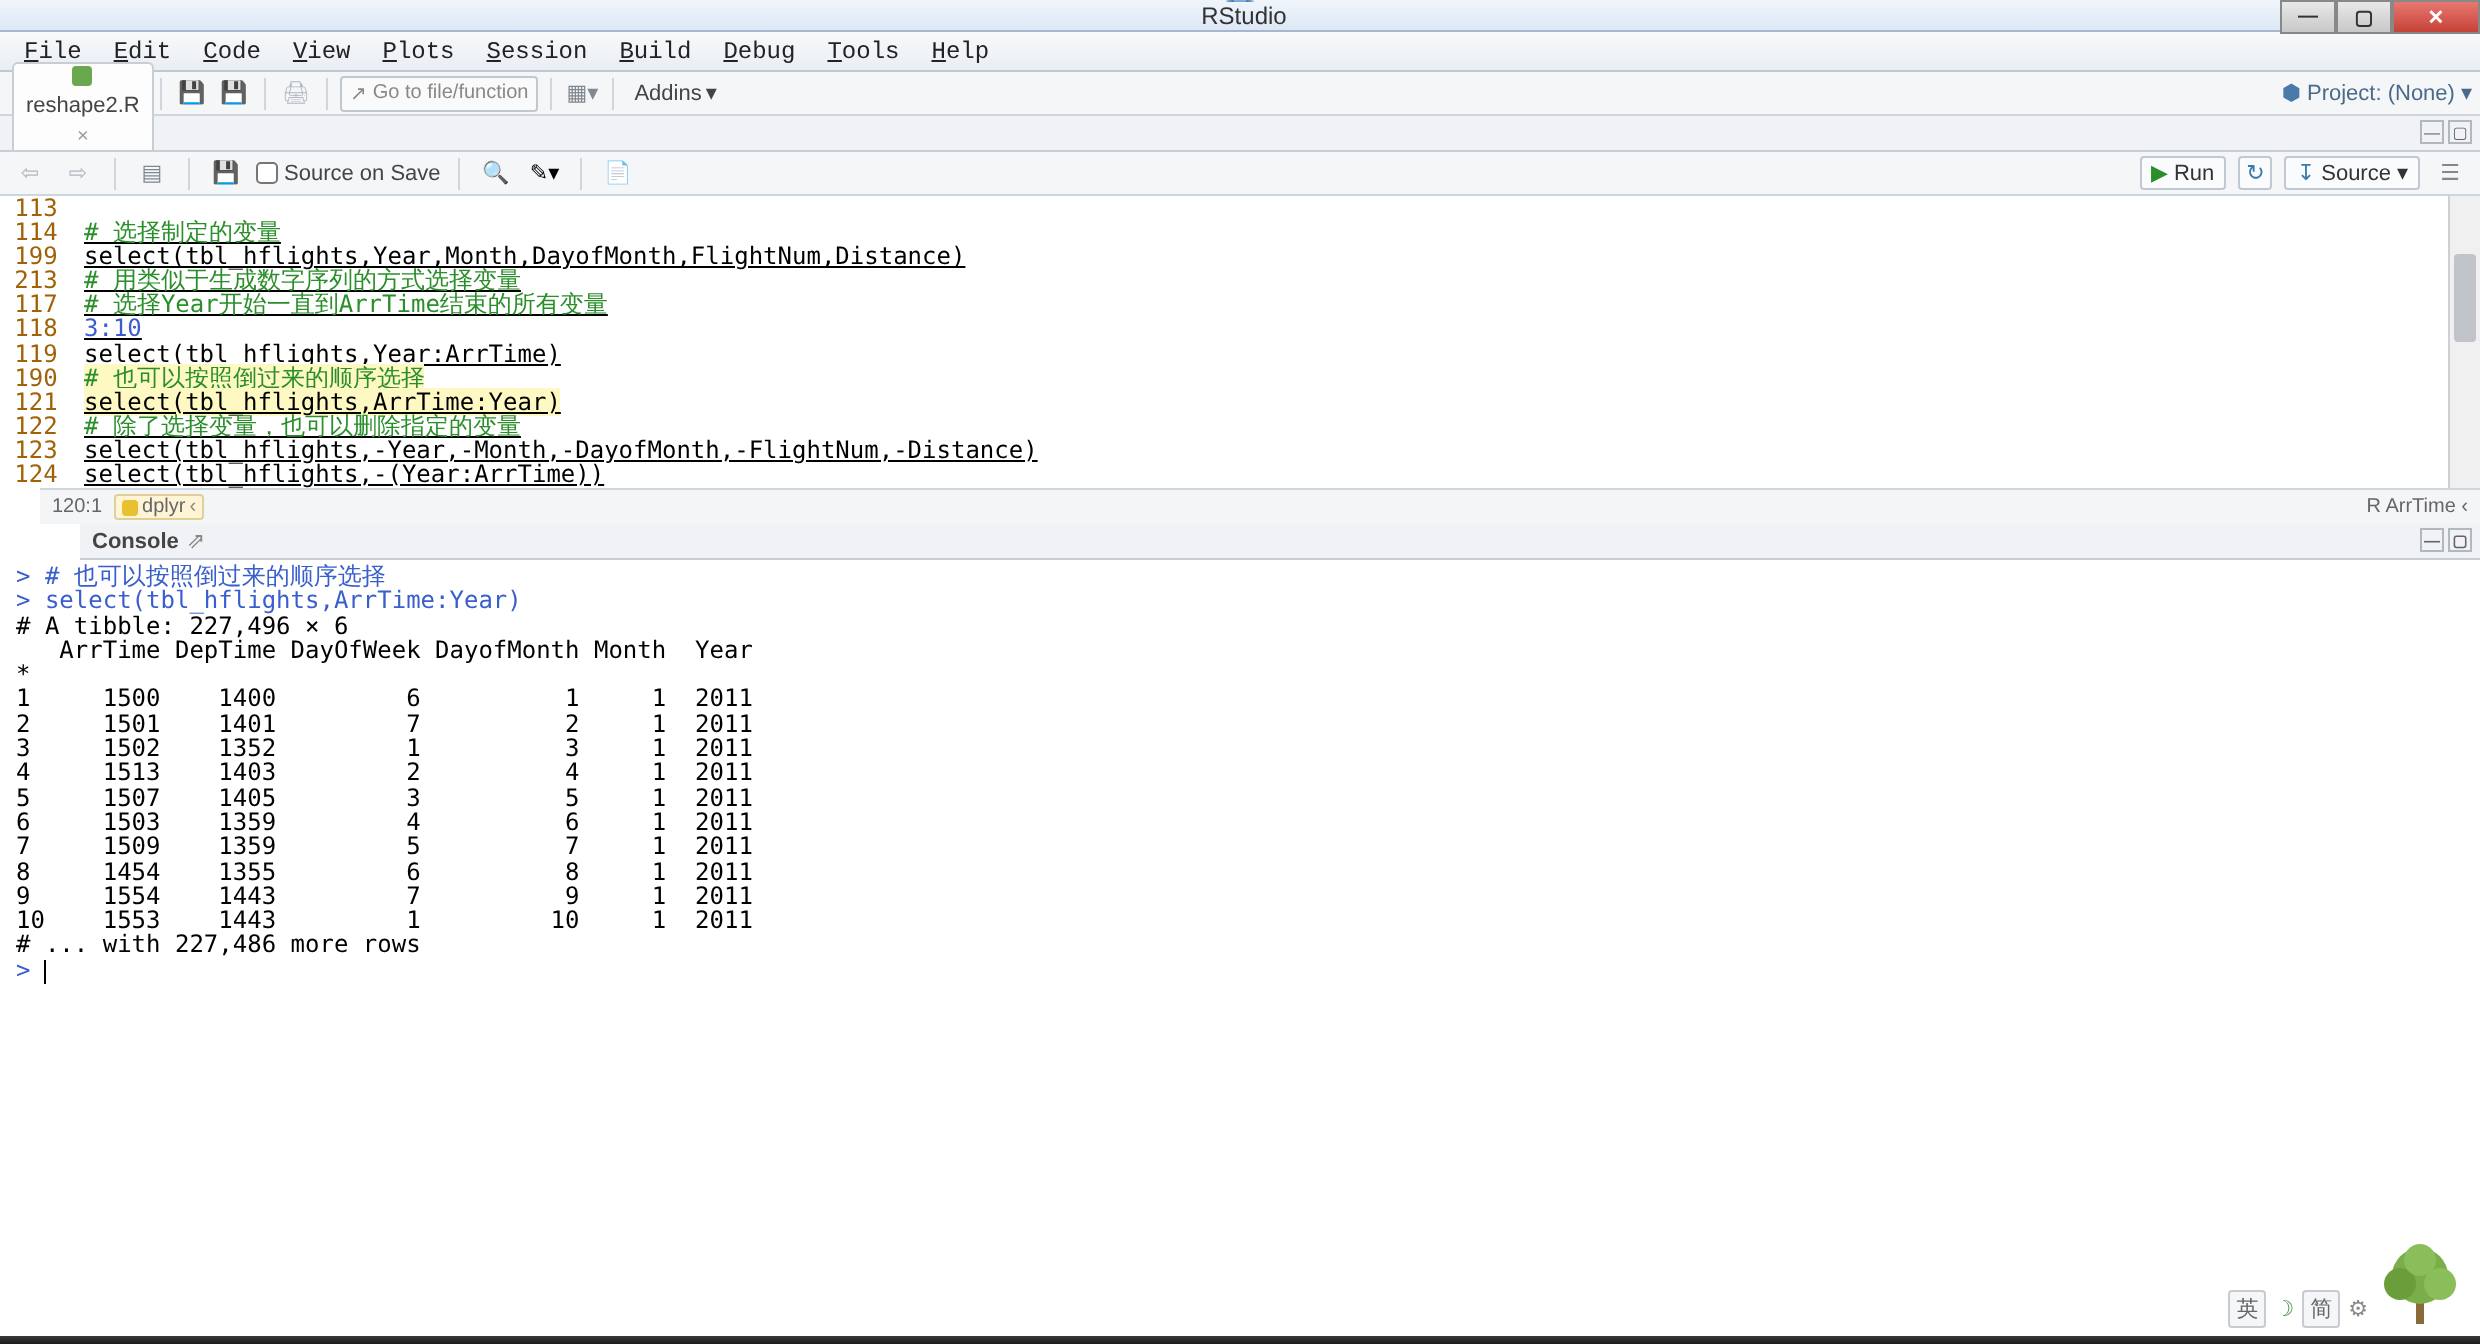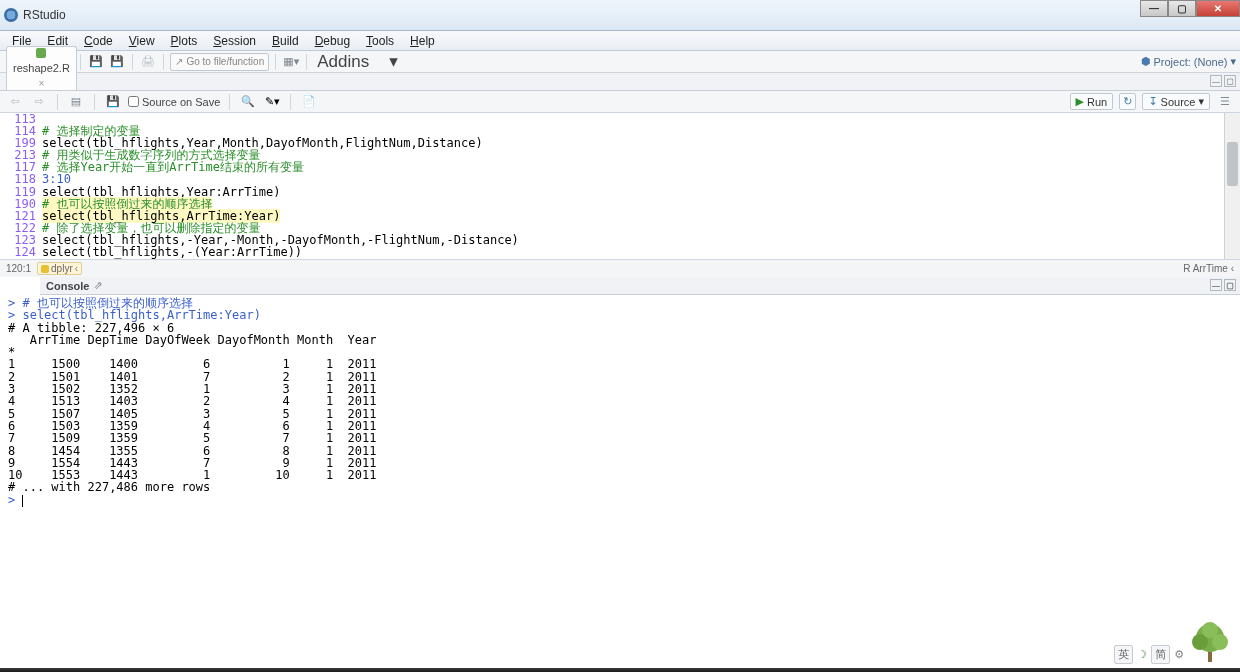--- a/index.html
+++ b/index.html
@@ -1,53 +1,53 @@
 <!DOCTYPE html>
 <html><head>
 <meta charset="utf-8">
 <style>
 * { margin: 0; padding: 0; box-sizing: border-box; }
 body { font-family: "Segoe UI", Tahoma, sans-serif; font-size: 12px; background: #fff; width: 1240px; height: 672px; overflow: hidden; position: relative; }
-.titlebar { height: 31px; background: linear-gradient(#f0f5fb,#dce8f5); display: flex; align-items: center; padding-left: 4px; border-bottom: 1px solid #a8b8cc; }
+.titlebar { height: 16px; background: linear-gradient(#f0f5fb,#dce8f5); display: flex; align-items: center; padding-left: 4px; border-bottom: 1px solid #a8b8cc; flex-direction: column; }
 .titlebar .logo { width: 14px; height: 14px; background: radial-gradient(circle,#75aadb 45%,#3b6ea5 46%); border-radius: 50%; margin-right: 5px; }
 .titlebar .title { font-size: 12px; color: #333; }
 .winbtns { position: absolute; top: 0; right: 0; display: flex; }
 .winbtn { width: 28px; height: 17px; display: flex; align-items: center; justify-content: center; background: linear-gradient(#e8e8e8,#c8c8c8); border: 1px solid #888; font-size: 10px; font-weight: bold; color: #333; }
 .winbtn.close { background: linear-gradient(#e87870,#c54238); color: #fff; width: 44px; }
 .menubar { height: 20px; background: linear-gradient(#f8f9fb,#e9eef4); display: flex; align-items: center; padding-left: 6px; border-bottom: 1px solid #bfc8d4; gap: 4px; font-size: 12px; }
-.menubar span { padding: 0 6px; cursor: default; color: #222; }
+.menubar span { padding: 0 6px; cursor: default; color: #222; font-family: Liberation Mono, monospace; }
 .menubar span u { text-decoration: underline; }
 .toolbar { height: 22px; background: #f5f6f8; border-bottom: 1px solid #cfd5dd; display: flex; align-items: center; padding: 0 4px; gap: 3px; }
 .tbtn { width: 18px; height: 18px; display: flex; align-items: center; justify-content: center; border: 1px solid transparent; border-radius: 2px; font-size: 11px; }
 .goto { display: flex; align-items: center; height: 18px; border: 1px solid #c0c8d0; border-radius: 2px; padding: 0 4px; font-size: 10px; color: #888; background: #fafafa; gap: 3px; }
-.addins { font-size: 17px; color: #444; padding: 0 4px; display: flex; align-items: center; gap: 20px; }
+.addins { font-size: 11px; color: #444; padding: 0 4px; display: flex; align-items: center; gap: 2px; }
 .sep { width: 1px; height: 16px; background: #d0d6de; margin: 0 3px; }
 .projlabel { margin-left: auto; font-size: 11px; color: #4a6a8a; display: flex; align-items: center; gap: 3px; }
 .tabstrip { height: 18px; background: #f0f2f5; border-bottom: 1px solid #c8ced6; display: flex; align-items: flex-end; padding-left: 6px; position: relative; }
 .tab { background: #fdfdfd; border: 1px solid #c8ced6; border-bottom: none; border-radius: 3px 3px 0 0; padding: 1px 6px; font-size: 11px; color: #444; display: flex; align-items: center; gap: 4px; flex-direction: column; }
 .tabicon { width: 10px; height: 10px; background: #6aa84f; border-radius: 2px; }
 .tabclose { color: #999; font-size: 10px; }
 .panebtns { position: absolute; right: 4px; top: 2px; display: flex; gap: 2px; }
 .panebtn { width: 12px; height: 12px; border: 1px solid #b0b8c0; font-size: 8px; display: flex; align-items: center; justify-content: center; color: #666; }
 .edtoolbar { height: 22px; background: #f4f6f8; border-bottom: 1px solid #cfd5dd; display: flex; align-items: center; padding: 0 6px; gap: 6px; font-size: 11px; }
 .sos { display: flex; align-items: center; gap: 3px; color: #444; }
 .sos input { width: 11px; height: 11px; }
 .rbtn { display: flex; align-items: center; gap: 3px; padding: 1px 5px; border: 1px solid #c0c8d2; border-radius: 2px; background: #fafbfc; color: #333; }
 .spacer { flex: 1; }
 .editor { height: 146px; background: #fff; display: flex; font-family: "Lucida Console", Consolas, monospace; font-size: 12px; line-height: 12.1px; overflow: hidden; }
-.gutter { width: 42px; text-align: right; color: #8b5cf6; padding-right: 6px; background: #fff; }
-.code { flex: 1; position: relative; white-space: pre; }
+.gutter { width: 42px; text-align: center; color: #a16207; padding-right: 6px; background: #fff; }
+.code { flex: 1; position: relative; white-space: pre; text-decoration: underline; }
 .code .line { height: 12.1px; }
 .hl { background: #fef9c3; display: inline; }
 .cmt { color: #2a8f2a; }
 .num { color: #3a5fcd; }
 .txt { color: #000; }
 .scrollv { position: absolute; right: 0; top: 0; width: 16px; height: 100%; background: #f0f0f0; border-left: 1px solid #d0d0d0; }
 .scrollv::before { content:""; position:absolute; top:20%; left:2px; right:2px; height:30%; background:#c0c4c8; border-radius:2px; }
-.statusbar { height: 18px; background: #f4f5f7; border-top: 1px solid #d0d6de; display: flex; align-items: center; padding: 0 6px; font-size: 10px; color: #666; }
+.statusbar { height: 18px; background: #f4f5f7; border-top: 1px solid #d0d6de; display: flex; align-items: center; padding: 0 6px; font-size: 10px; color: #666; margin-left: 20px; }
 .statusbar .lang { background: #fff5d6; padding: 0 3px; border: 1px solid #e0d098; border-radius: 2px; margin-left: 6px; display: flex; align-items: center; gap: 2px; }
 .consolehdr { height: 18px; background: #f0f2f5; border-bottom: 1px solid #c8ced6; display: flex; align-items: center; padding: 0 6px; font-size: 11px; font-weight: bold; color: #444; position: relative; margin-left: 40px; }
 .consolehdr .panebtns { top: 2px; }
 .console { font-family: "Lucida Console", Consolas, monospace; font-size: 12px; line-height: 12.3px; padding: 2px 8px; white-space: pre; color: #000; height: 360px; overflow: hidden; }
 .console .prompt { color: #3a5fcd; }
 .console .cmtc { color: #3a5fcd; }
 .cursor { display: inline-block; width: 1px; height: 12px; background: #000; vertical-align: text-bottom; }
 .tree { position: absolute; right: 6px; bottom: 6px; width: 48px; height: 50px; }
 .imebar { position: absolute; right: 56px; bottom: 8px; font-size: 11px; color: #666; display: flex; align-items: center; gap: 4px; }
 .imebtn { padding: 1px 3px; border: 1px solid #c8ccd0; border-radius: 2px; background: #f4f6f8; }

